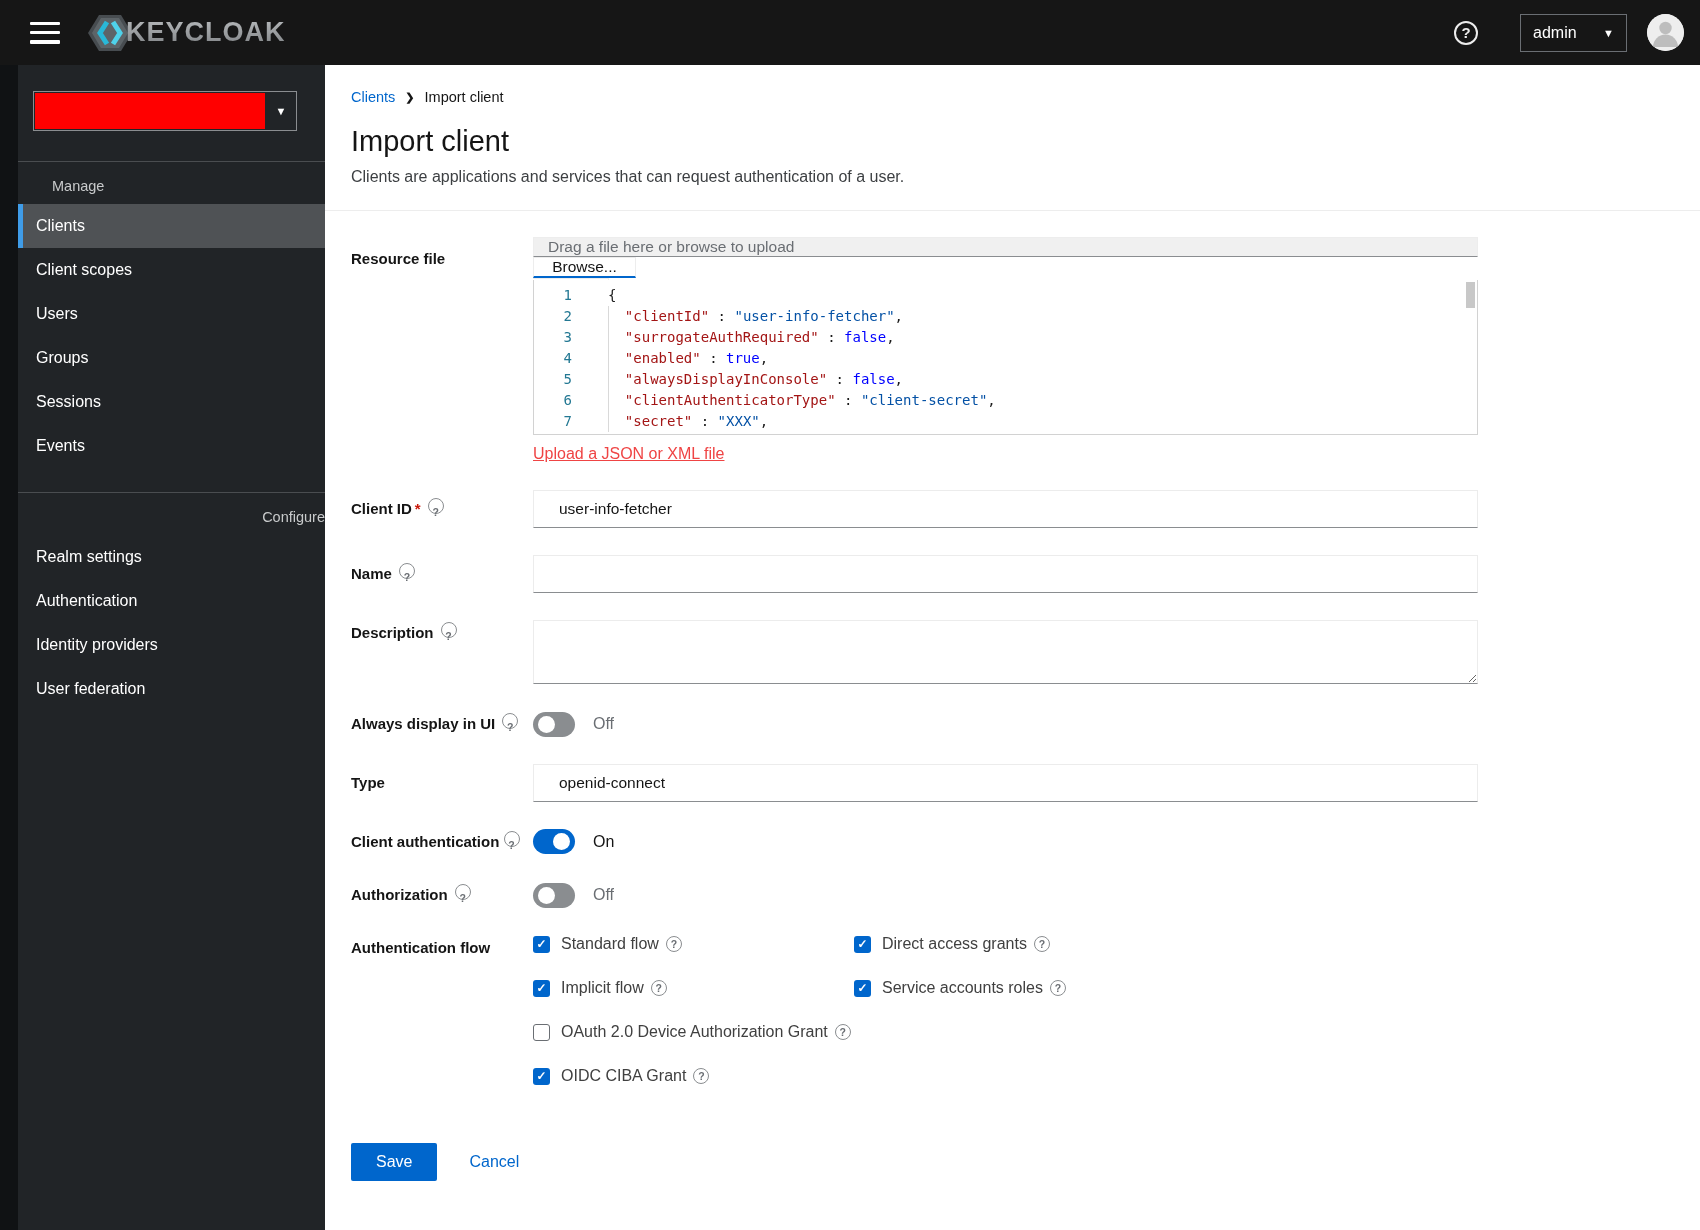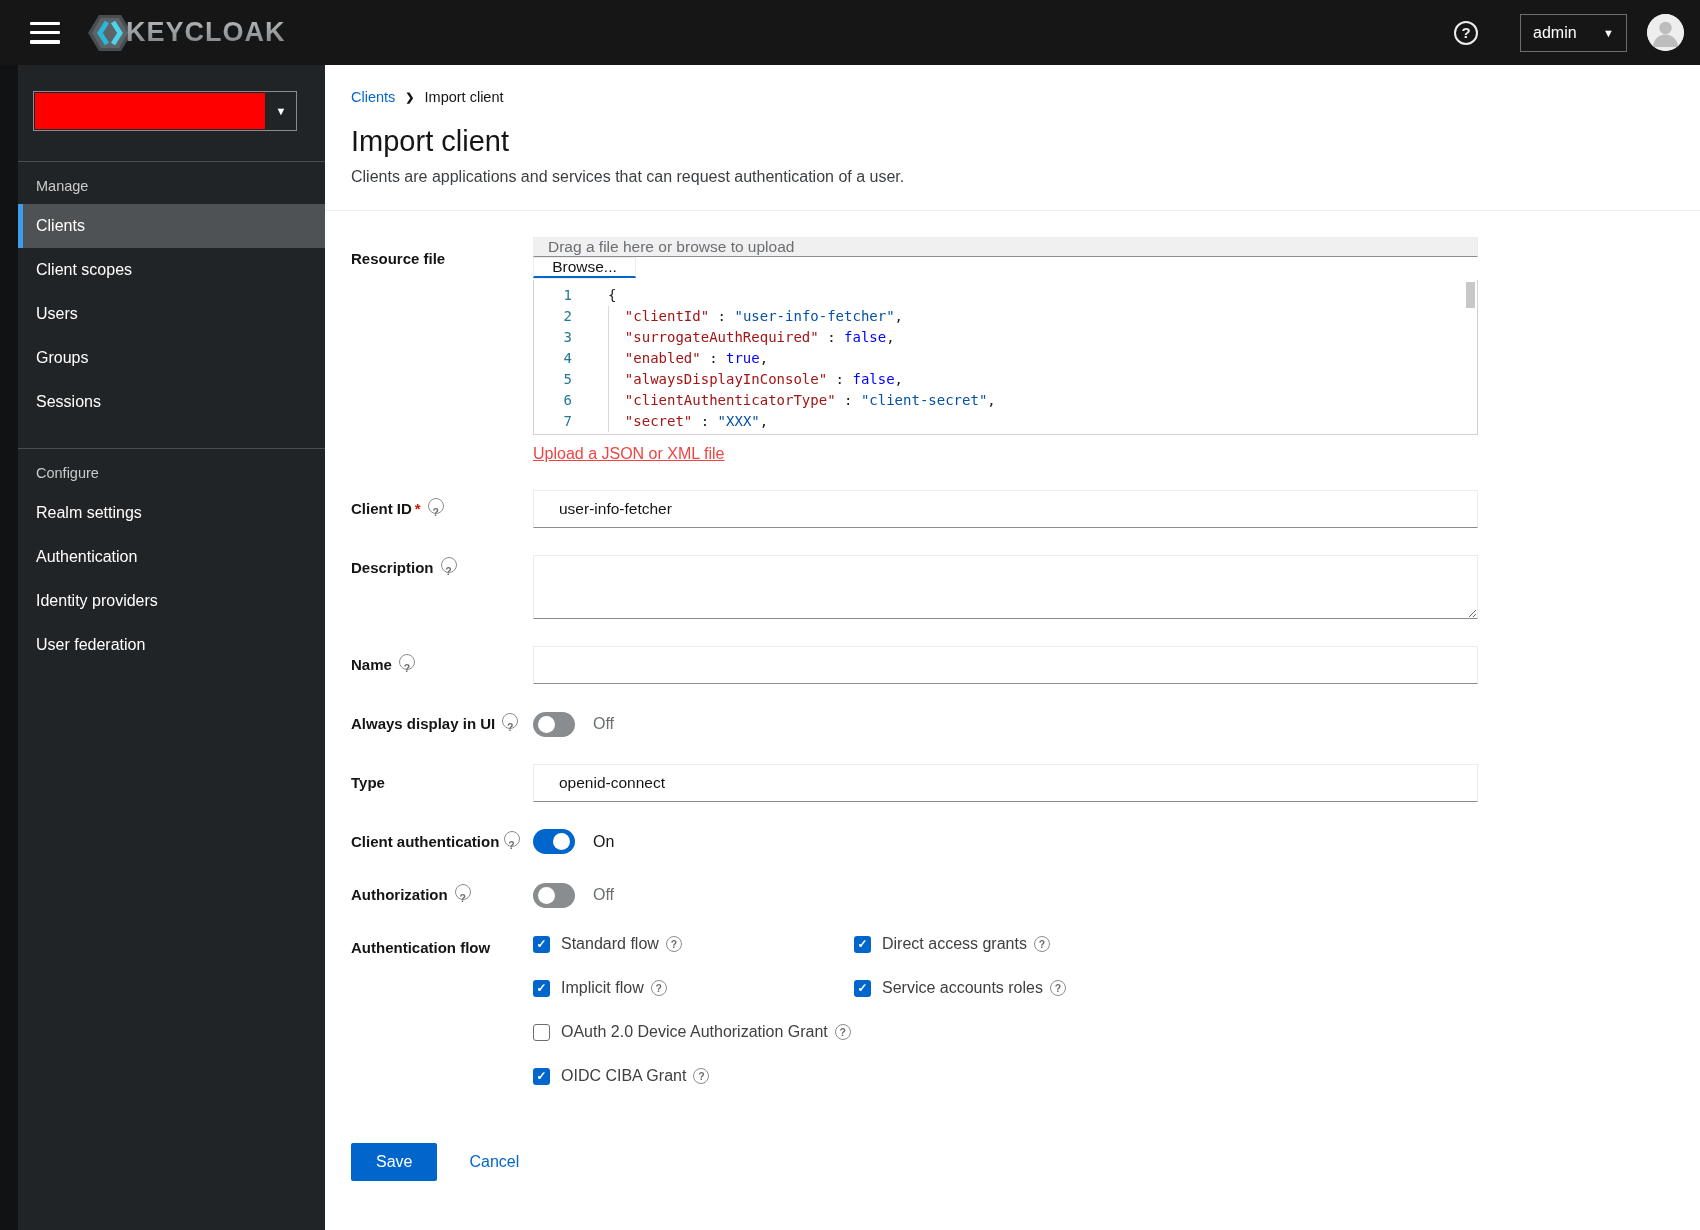--- a/index.html
+++ b/index.html
@@ -24,22 +24,22 @@
   .layout { flex:1; display:flex; min-height:0; }
 
   
   .sidebar { width:325px; background:#212427; position:relative; flex:0 0 auto; color:#fff; }
   .left-rail { position:absolute; left:0; top:0; bottom:0; width:18px; background:#101214; }
   .realm { margin:26px 28px 0 33px; height:40px; border:1px solid #8a8d90; display:flex; background:#212427; cursor:pointer; }
   .realm-red { flex:1; margin:1px; }
   .realm-caret { width:30px; display:grid; place-items:center; color:#fff; font-size:11px; }
   .nav { margin-top:30px; }
   .nav-section { border-top:1px solid #4a4d50; margin-left:18px; padding-top:6px; }
-  .nav-section + .nav-section { margin-top:24px; }
-  .nav-title { padding:10px 0 10px 18px; font-size:14.5px; color:#c8cacb; }
+  .nav-section + .nav-section { margin-top:24px;text-align:right; }
+  .nav-title { padding:10px 0 10px 34px; font-size:14.5px; color:#c8cacb; }
   .nav-item { height:44px; display:flex; align-items:center; padding-left:18px; font-size:16px; color:#fff; cursor:pointer; position:relative; }
   .nav-item.active { background:#4f5255; }
   .nav-item.active::before { content:""; position:absolute; left:0; top:0; bottom:0; width:5px; background:#3f9ce8; }
 
   
   .main { flex:1; background:#fff; min-width:0; }
   .page-head { padding:24px 26px 0 26px; }
   .breadcrumb { display:flex; align-items:center; font-size:14.5px; gap:10px; }
   .breadcrumb a { color:#0066cc; text-decoration:none; cursor:pointer; }
   .bc-sep { font-size:11px; color:#151515; font-weight:bold; }
@@ -146,20 +146,21 @@
         <span class="realm-caret">▼</span>
       </div>
       <div class="nav">
           <div class="nav-section">
             <div class="nav-title">Manage</div>
             <div class="nav-item active">Clients</div>
             <div class="nav-item">Client scopes</div>
             <div class="nav-item">Users</div>
             <div class="nav-item">Groups</div>
             <div class="nav-item">Sessions</div>
+            <div class="nav-item">Events</div>
           </div>
           <div class="nav-section">
             <div class="nav-title">Configure</div>
             <div class="nav-item">Realm settings</div>
             <div class="nav-item">Authentication</div>
             <div class="nav-item">Identity providers</div>
             <div class="nav-item">User federation</div>
           </div>
         </div>
     </nav>
@@ -223,32 +224,32 @@
           </div>
         </div>
 
         <div class="frow">
           <div class="flabel">
             <span>Client ID</span><span class="req">*</span><span class="helpi">?</span>
           </div>
           <input class="tinput" value="user-info-fetcher" style="">
         </div>
 
+        <div class="frow">
+          <div class="flabel">
+            <span>Name</span><span class="helpi">?</span>
+          </div>
+          <input class="tinput" value="" style="">
+        </div>
+
         <div class="frow top">
           <div class="flabel">
             <span>Description</span><span class="helpi">?</span>
           </div>
           <textarea class="tinput" style=""></textarea>
-        </div>
-
-        <div class="frow">
-          <div class="flabel">
-            <span>Name</span><span class="helpi">?</span>
-          </div>
-          <input class="tinput" value="" style="">
         </div>
 
         <div class="frow">
           <div class="flabel">
             <span>Always display in UI</span><span class="helpi">?</span>
           </div>
           <div class="switch-wrap">
             <div class="switch off"></div>
             <span class="sw-state off">Off</span>
           </div>

